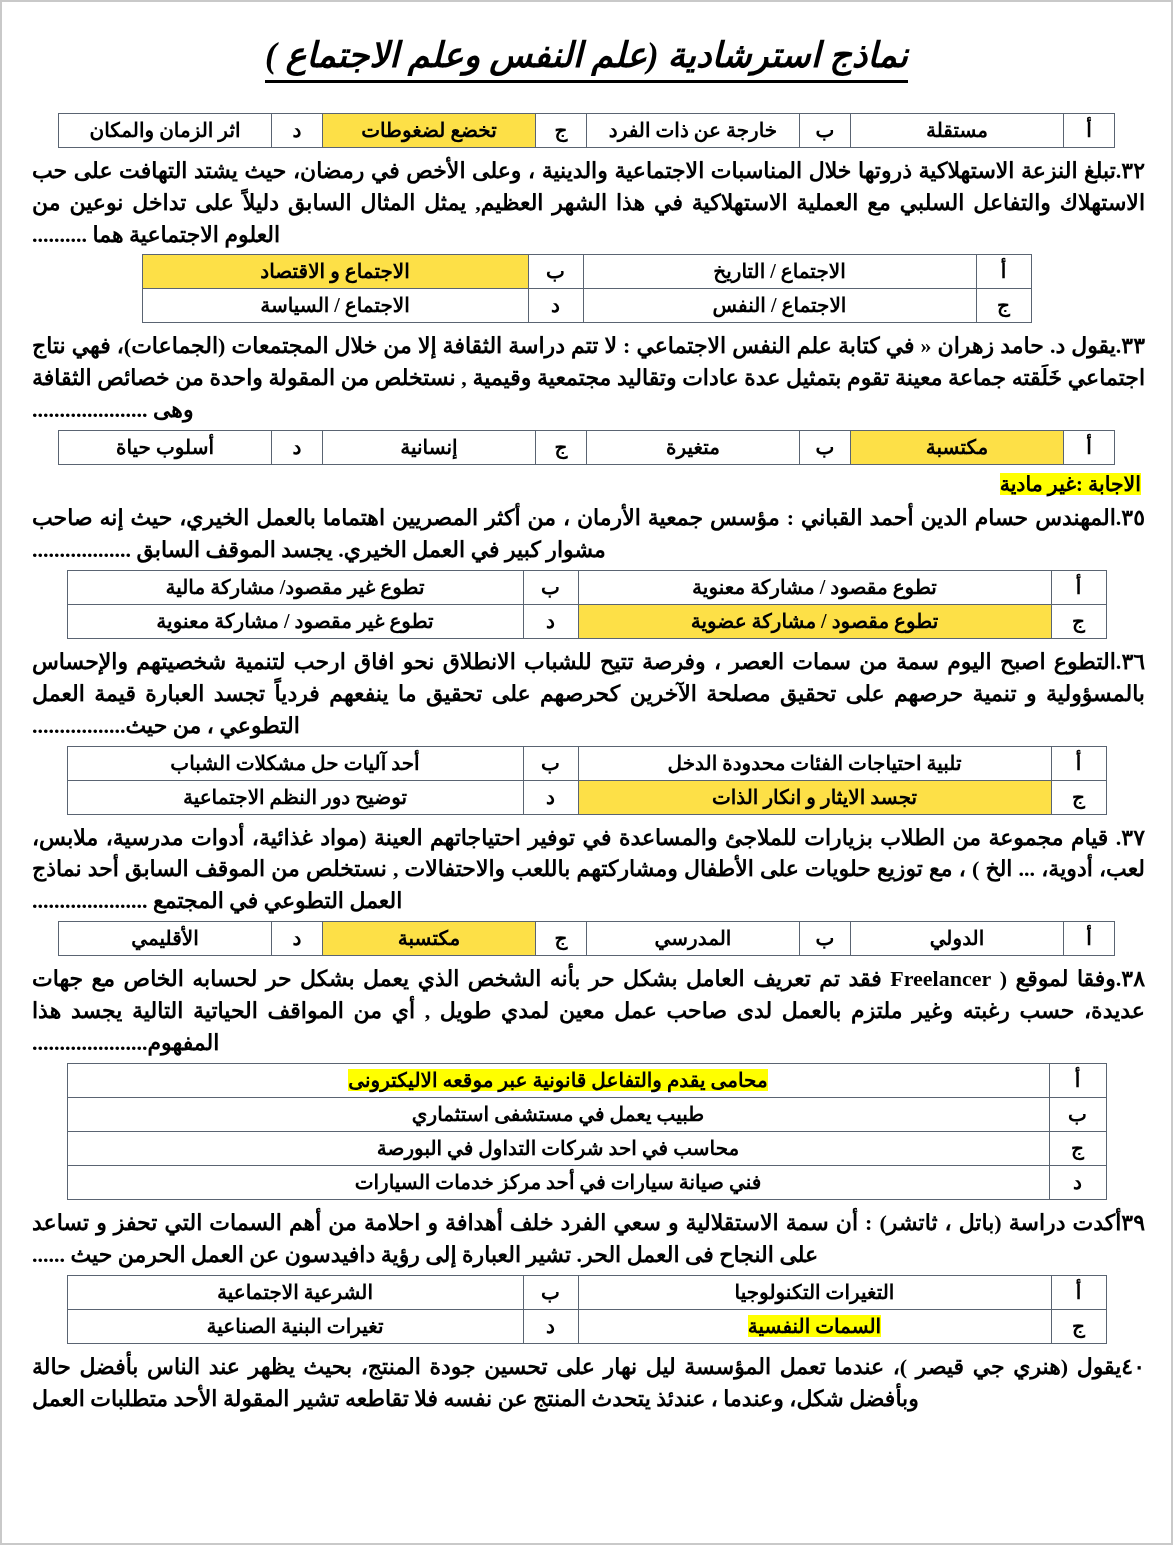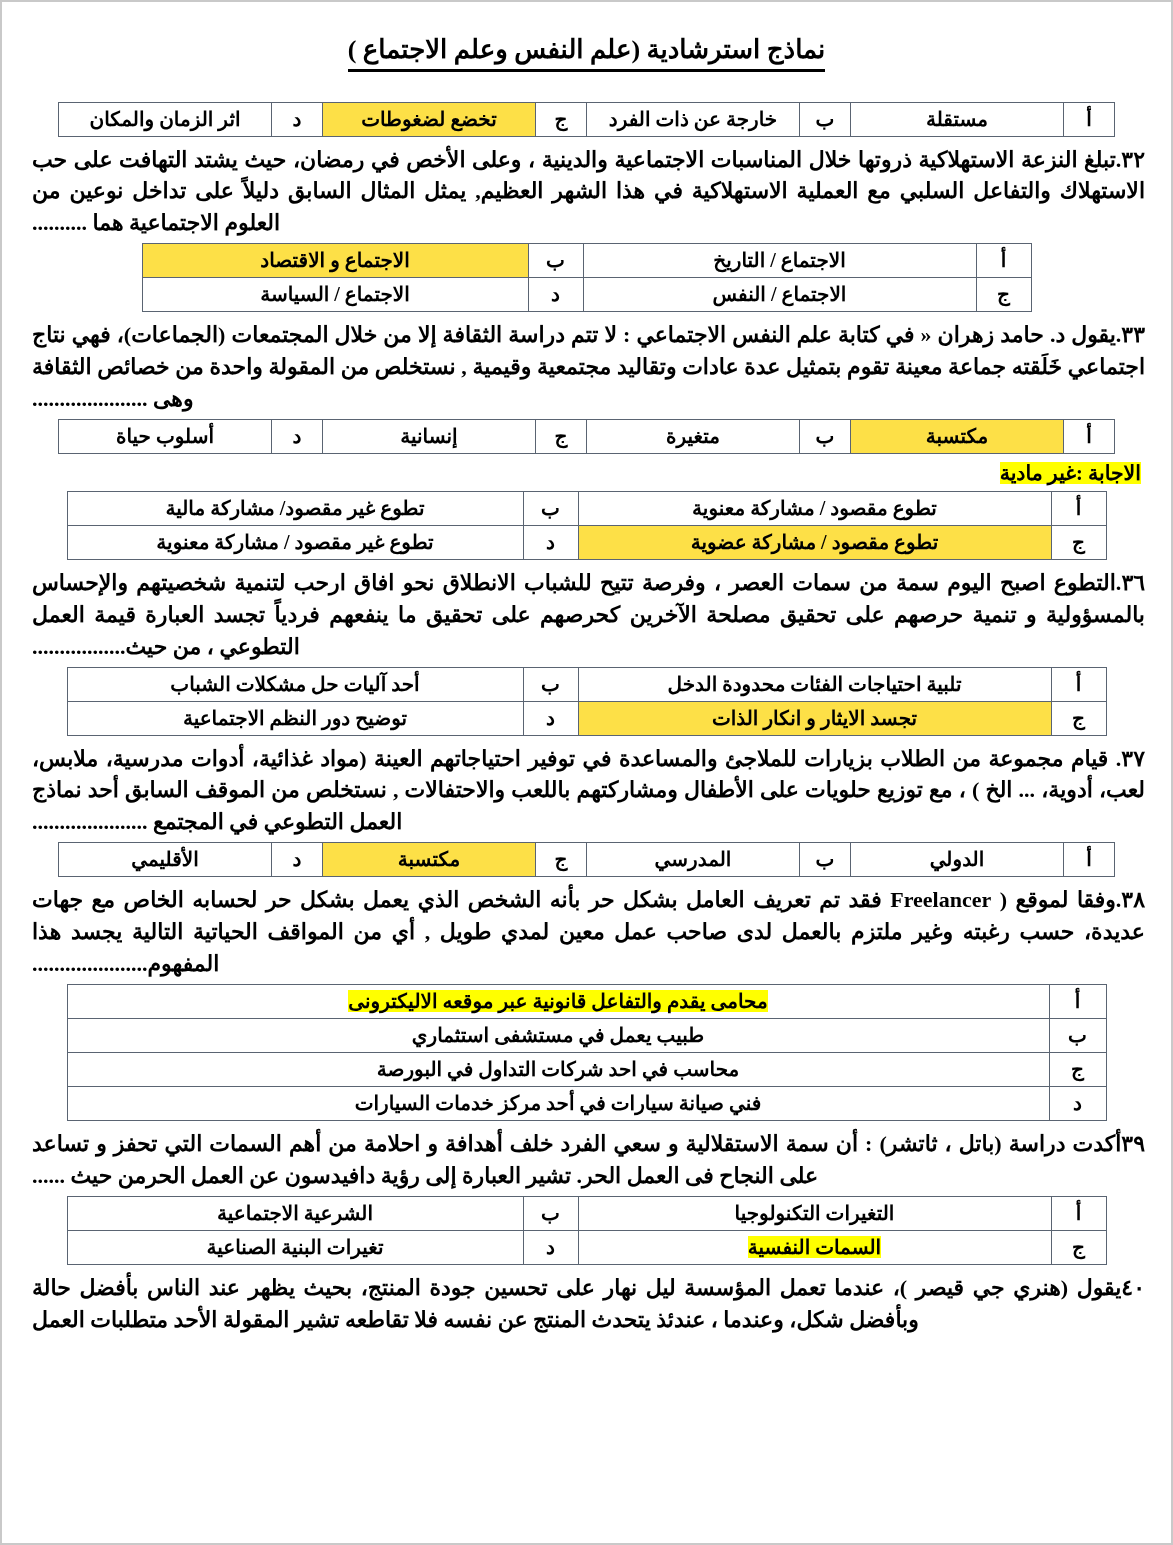--- a/index.html
+++ b/index.html
@@ -22,25 +22,26 @@
     overflow: hidden;
   }
   .inner {
     box-sizing: border-box;
     padding: 18px 22px 0 22px;
   }
 
   
   .doc-title {
     text-align: center;
-    font-size: 26px;
+    font-size: 35px;
     font-weight: bold;
     letter-spacing: 0px;
     margin: 14px 0 30px 0;
     line-height: 1.25;
+    font-style: italic;
   }
   .doc-title span {
     border-bottom: 3px solid #000;
     padding-bottom: 2px;
     display: inline-block;
   }
 
   
   .qtext {
     font-size: 22px;
@@ -171,20 +172,21 @@
         <td class="letter">د</td>
         <td class="val">أسلوب حياة</td>
       </tr>
     </tbody>
       </table>
 
     <div class="answer-line">
       <span class="hl">الاجابة :غير مادية</span>
     </div>
 
+    <div class="qtext">٣٥.المهندس حسام الدين أحمد القباني : مؤسس جمعية الأرمان ، من أكثر المصريين اهتماما بالعمل الخيري، حيث إنه صاحب مشوار كبير في العمل الخيري. يجسد الموقف السابق ..................</div>
     <table class="opt t22">
       <tbody>
           <tr>
         <td class="letter">أ</td>
         <td class="val" style="width:460px">تطوع مقصود / مشاركة معنوية</td>
         <td class="letter">ب</td>
         <td class="val">تطوع غير مقصود/ مشاركة مالية</td>
       </tr>
       <tr>
         <td class="letter">ج</td>

